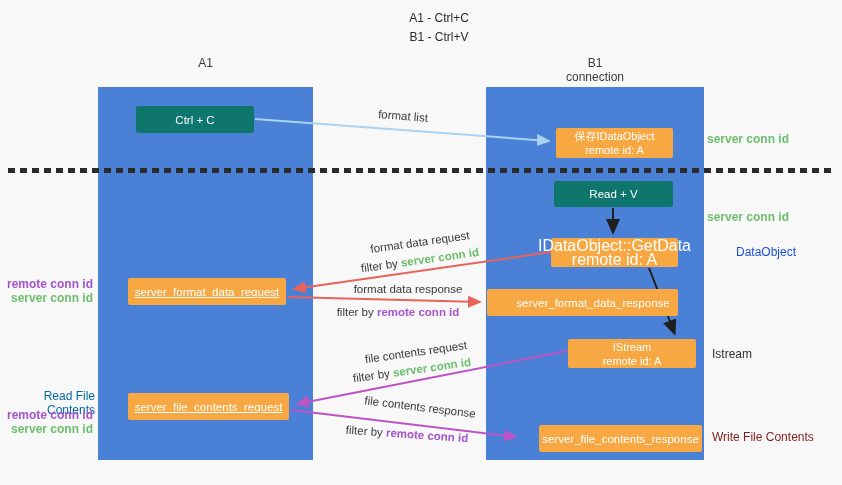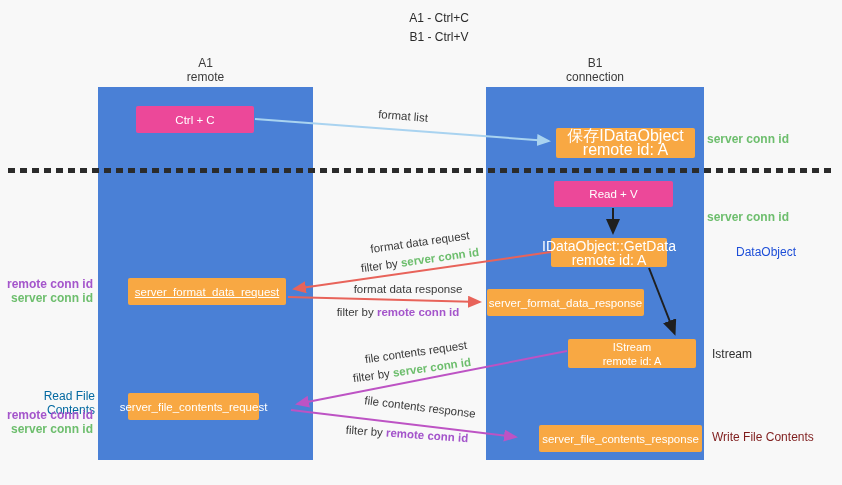--- a/index.html
+++ b/index.html
@@ -16,30 +16,30 @@
   .col.left{left:98px;width:215px;}
   .col.right{left:486px;width:218px;}
   
   .dotline{position:absolute;top:168px;left:8px;right:8px;height:5px;z-index:4;
            background:repeating-linear-gradient(90deg,#2b2b2b 0 7px,transparent 7px 12px);}
   
   svg.arrows{position:absolute;top:0;left:0;z-index:2;pointer-events:none;}
   
   .box{position:absolute;z-index:3;display:flex;flex-direction:column;align-items:center;justify-content:center;
        color:#fff;font-size:11.5px;line-height:14px;text-align:center;border-radius:2px;}
-  .box.green{background:#ec4899;}
+  .box.green{background:#0f766e;}
   .box.orange{background:#f8a843;}
   .b-ctrlc{left:136px;top:106px;width:118px;height:27px;}
-  .b-save{left:556px;top:128px;width:139px;height:30px;font-size:16px;}
+  .b-save{left:556px;top:128px;width:117px;height:30px;font-size:11px;}
   .b-ctrlv{left:554px;top:181px;width:119px;height:26px;}
-  .b-getdata{left:551px;top:238px;width:116px;height:29px;font-size:14px;}
+  .b-getdata{left:551px;top:238px;width:127px;height:29px;font-size:16px;}
   .b-freq{left:128px;top:278px;width:158px;height:27px;text-decoration:underline;}
-  .b-fresp{left:487px;top:289px;width:157px;height:27px;}
+  .b-fresp{left:487px;top:289px;width:170px;height:27px;padding-left:21px;}
   .b-istream{left:568px;top:339px;width:128px;height:29px;font-size:11px;}
-  .b-creq{left:128px;top:393px;width:131px;height:27px;}
+  .b-creq{left:128px;top:393px;width:161px;height:27px;text-decoration:underline;}
   .b-cresp{left:539px;top:425px;width:163px;height:27px;}
   
   .alabel{position:absolute;z-index:3;width:140px;text-align:center;font-size:11.5px;line-height:13px;color:#3a3a3a;}
   .l-formatlist{left:333px;top:110px;transform:rotate(4.5deg);}
   .l-freq1{left:350px;top:236px;transform:rotate(-8deg);}
   .l-freq2{left:350px;top:254px;transform:rotate(-8deg);}
   .l-fresp1{left:338px;top:283px;}
   .l-fresp2{left:328px;top:306px;}
   .l-creq1{left:346px;top:346px;transform:rotate(-8deg);}
   .l-creq2{left:342px;top:364px;transform:rotate(-8deg);}
@@ -65,21 +65,20 @@
 
 <div class="canvas">
 
   <div class="title">
     <div>A1 - Ctrl+C</div>
     <div>B1 - Ctrl+V</div>
   </div>
 
   <div class="colhead left">
     <div>A1</div>
-    <div>remote</div>
   </div>
   <div class="colhead right">
     <div>B1</div>
     <div>connection</div>
   </div>
 
   <div class="col left"></div>
   <div class="col right"></div>
 
   <svg class="arrows" width="842" height="485" viewBox="0 0 842 485">

